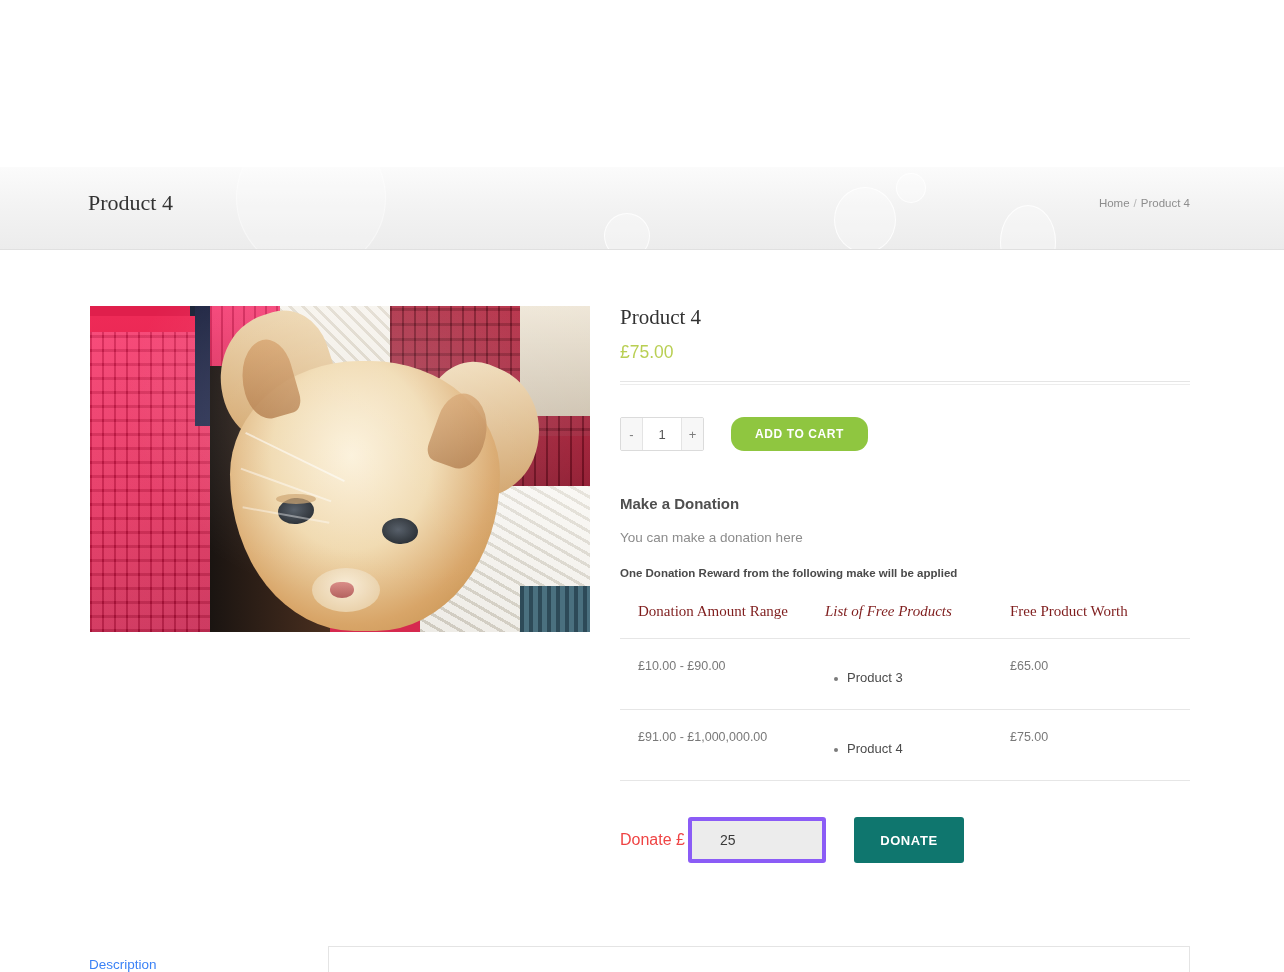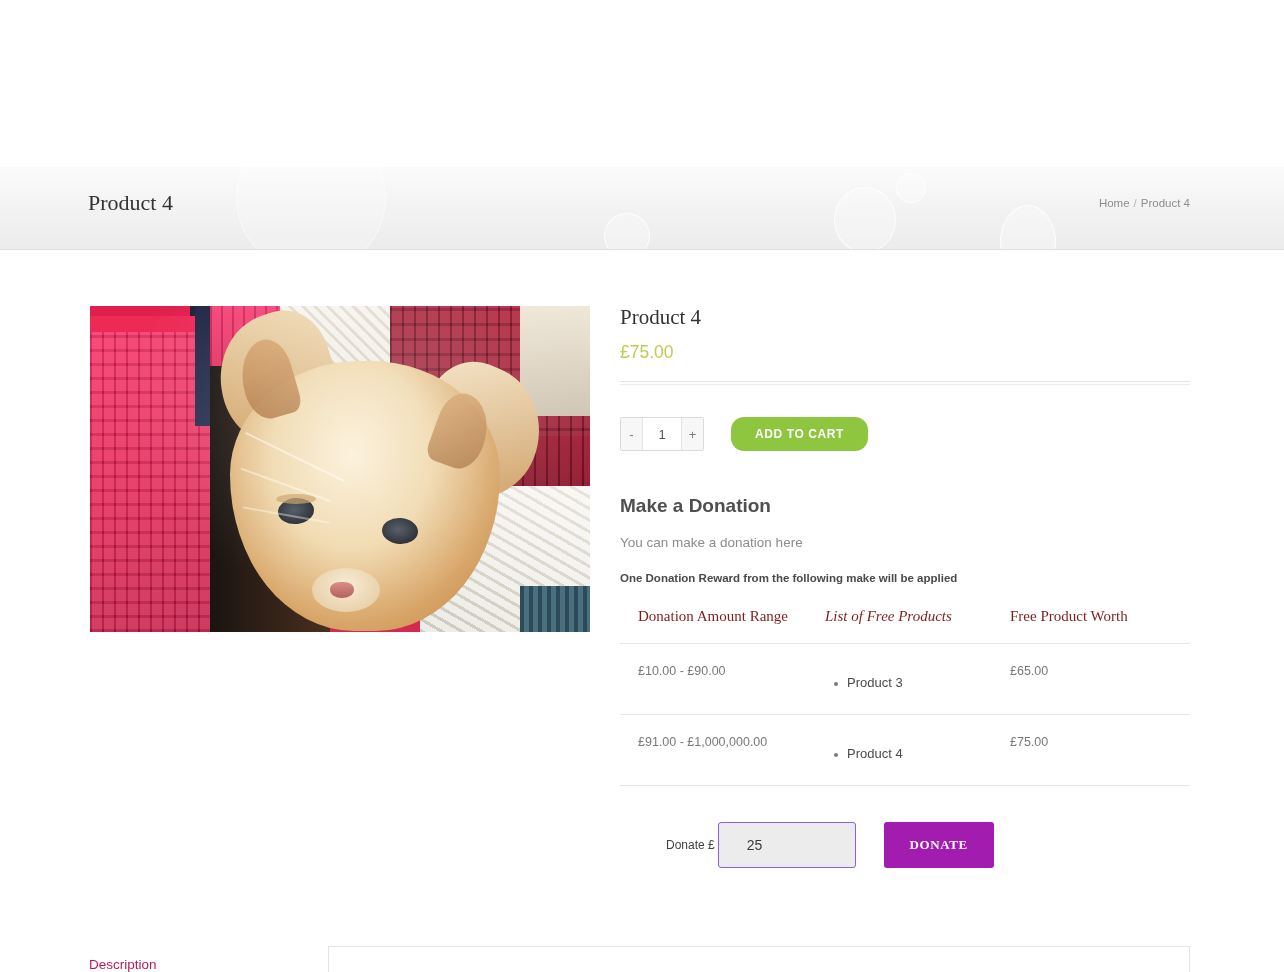--- a/index.html
+++ b/index.html
@@ -104,21 +104,21 @@
     font-family:"Liberation Sans", sans-serif; background:#fff; outline:none;
   }
   .add-to-cart {
     margin-left:27px; height:34px; padding:0 24px;
     background:#8fc640; color:#fff; border:none; border-radius:13px;
     font-size:12px; font-weight:bold; letter-spacing:.6px; cursor:pointer;
     font-family:"Liberation Sans", sans-serif;
   }
 
   .donation-heading {
-    margin-top:44px; font-size:19px; font-weight:bold; color:#4f4f4f;
+    margin-top:44px; font-size:15px; font-weight:bold; color:#4f4f4f;
   }
   .donation-sub {
     margin-top:18px; font-size:13.5px; color:#8c8c8c;
   }
   .donation-note {
     margin-top:22px; font-size:11.5px; font-weight:bold; color:#4a4a4a;
   }
 
   
   .dtable { margin-top:24px; width:570px; border-collapse:collapse; }
@@ -137,39 +137,39 @@
   .dtable td.c1 { padding-left:18px; }
   .dtable td.c3 { }
   .dtable ul { list-style:none; padding-left:22px; }
   .dtable ul li { font-size:13px; color:#4b4b4b; position:relative; padding-top:11px;}
   .dtable ul li::before {
     content:""; position:absolute; left:-13px; top:18px;
     width:4px; height:4px; border-radius:50%; background:#7b7b7b;
   }
 
   .donate-row { display:flex; align-items:center; margin-top:36px; }
-  .donate-label { font-size:12px; color:#404040; white-space:nowrap;margin-left:46px; }
+  .donate-label { font-size:16px; color:#ef4444; white-space:nowrap; }
   .donate-input {
     margin-left:3px; width:138px; height:46px;
-    background:#ececec; border:1px solid #8b5cf6; border-radius:3px;
+    background:#ececec; border:4px solid #8b5cf6; border-radius:3px;
     padding-left:28px; font-size:14px; color:#3a3a3a; outline:none;
     font-family:"Liberation Sans", sans-serif;
   }
   .donate-btn {
     margin-left:28px; width:110px; height:46px;
-    background:#a21caf; color:#fff; border:none; border-radius:3px;
+    background:#0f766e; color:#fff; border:none; border-radius:3px;
     font-size:13px; font-weight:bold; letter-spacing:.6px; cursor:pointer;
-    font-family:Liberation Serif, serif;
+    font-family:Liberation Sans, sans-serif;
   }
 
   
   .tabs-area { position:absolute; left:0; top:946px; width:1284px; height:26px; }
   .tab-label {
     position:absolute; left:89px; top:11px;
-    font-size:13.5px; color:#be185d; cursor:pointer;
+    font-size:13.5px; color:#3b82f6; cursor:pointer;
   }
   .tab-divider { position:absolute; left:328px; top:0px; width:862px; height:26px;
     border:1px solid #e4e4e4; border-bottom:none; background:#fff; }
 </style>
 </head>
 <body>
 
 <div class="page">
 
 

